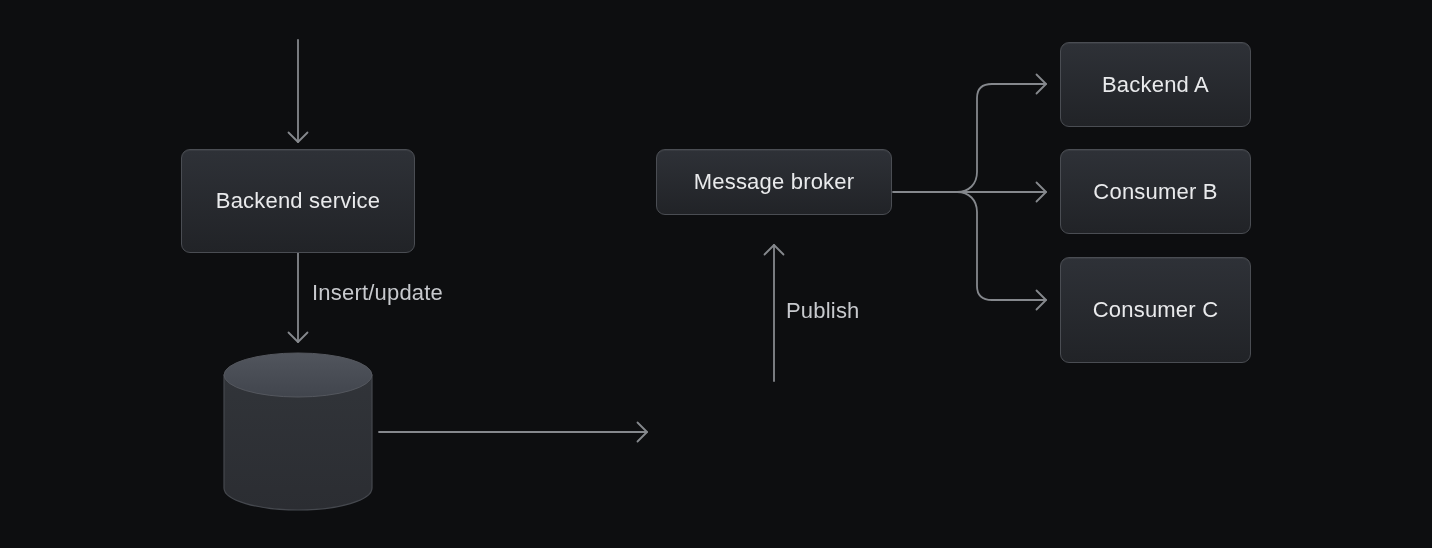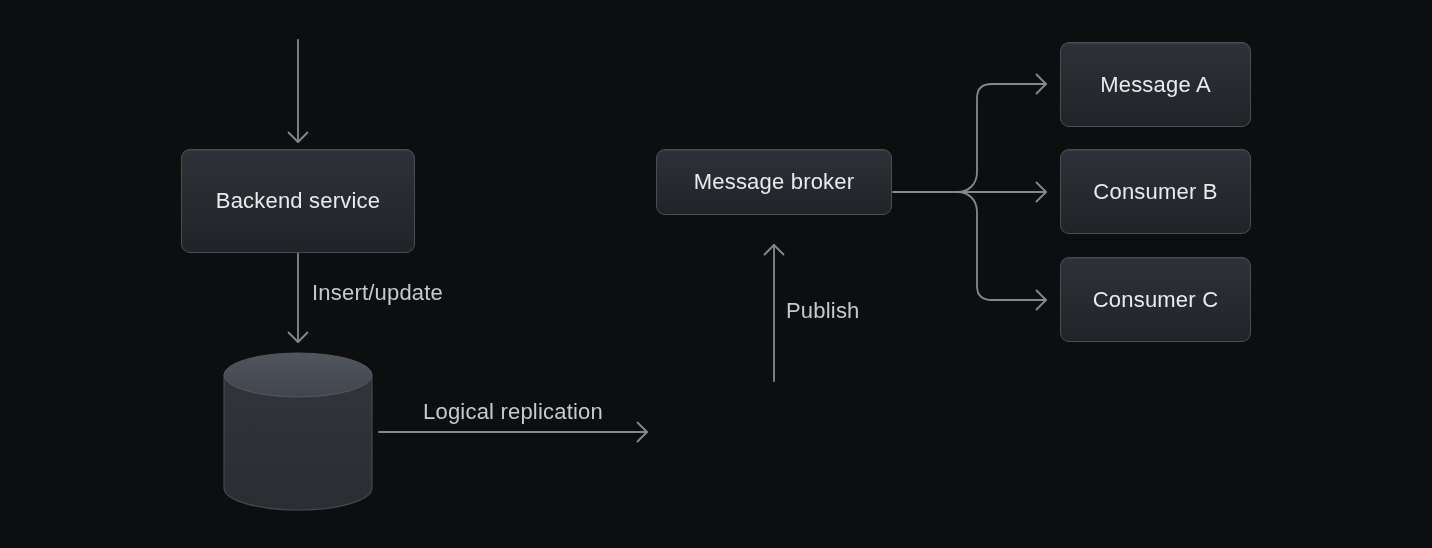--- a/index.html
+++ b/index.html
@@ -50,21 +50,21 @@
     font-size: 22px;
     letter-spacing: 0.2px;
     white-space: nowrap;
   }
   
   #node-backend   { left: 181px;  top: 149px; width: 234px; height: 104px; }
   #node-broker    { left: 656px;  top: 149px; width: 236px; height: 66px; }
   #node-debezium  { left: 656px;  top: 388px; width: 236px; height: 84px; }
   #node-cons-a    { left: 1060px; top: 42px;  width: 191px; height: 85px; }
   #node-cons-b    { left: 1060px; top: 149px; width: 191px; height: 85px; }
-  #node-cons-c    { left: 1060px; top: 257px; width: 191px; height: 85px; }
+  #node-cons-c    { left: 1060px; top: 257px; width: 191px; height: 106px; }
   
   #label-insert   { left: 312px; top: 280px; }
   #label-logical  { left: 513px; top: 399px; transform: translateX(-50%); }
   #label-publish  { left: 786px; top: 298px; }
 </style>
 </head>
 <body>
 
 <div class="canvas">
 
@@ -119,28 +119,27 @@
   <div class="node" id="node-backend">
     <span>Backend service</span>
   </div>
 
   <div class="node" id="node-broker">
     <span>Message broker</span>
   </div>
 
 
   <div class="node" id="node-cons-a">
-    <span>Message A</span>
+    <span>Backend A</span>
   </div>
 
   <div class="node" id="node-cons-b">
     <span>Consumer B</span>
   </div>
 
   <div class="node" id="node-cons-c">
     <span>Consumer C</span>
   </div>
 
   <div class="edge-label" id="label-insert">Insert/update</div>
-  <div class="edge-label" id="label-logical">Logical replication</div>
   <div class="edge-label" id="label-publish">Publish</div>
 
 </div>
 
 </body></html>

